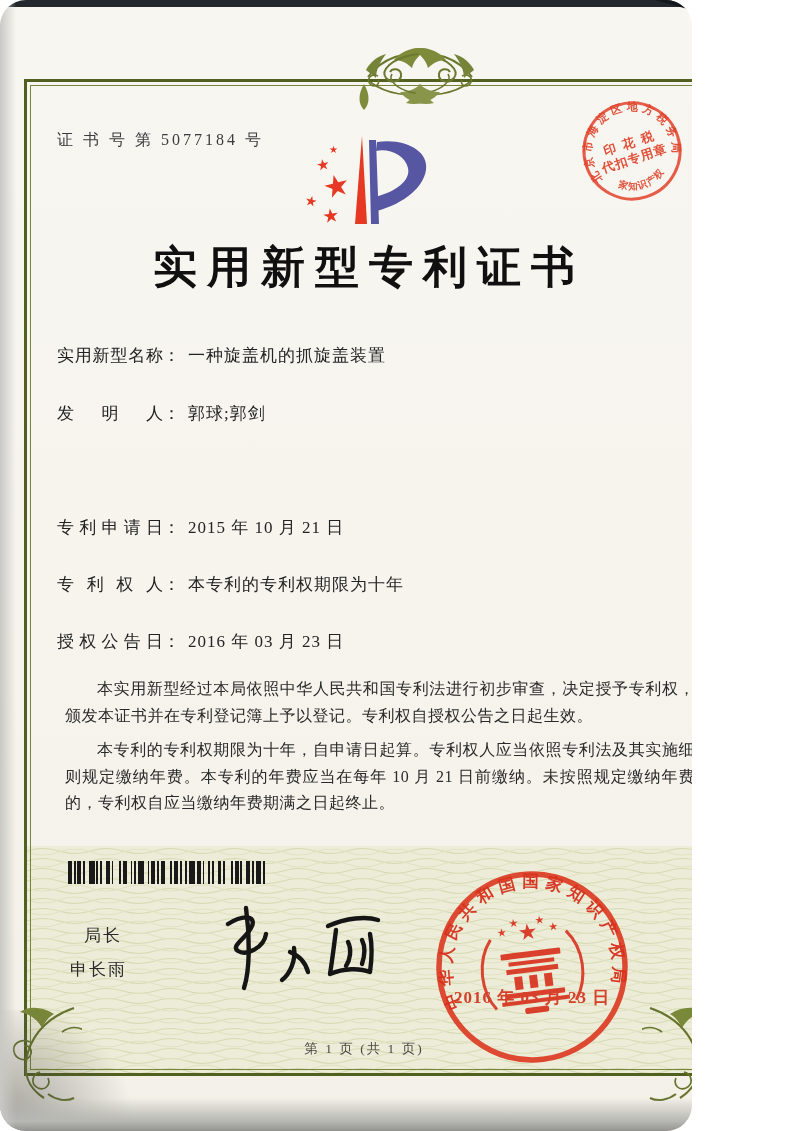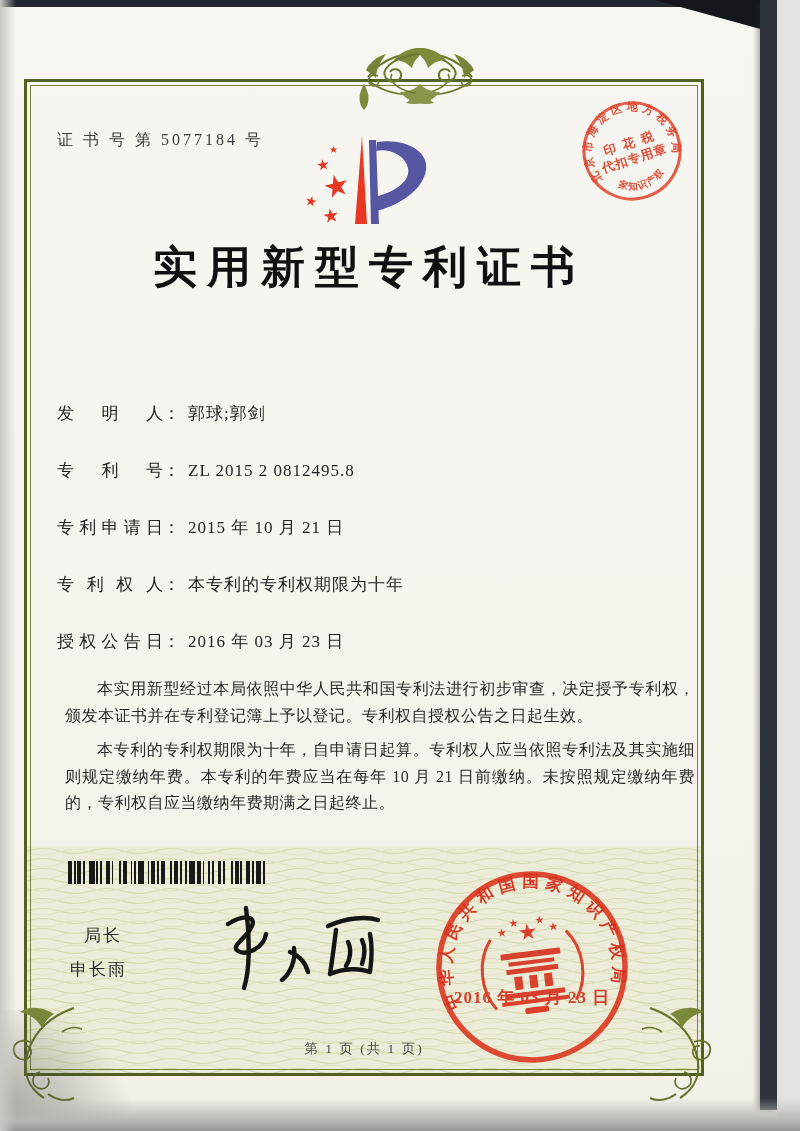--- a/index.html
+++ b/index.html
@@ -1,18 +1,18 @@
 <!DOCTYPE html>
 <html><head>
 <meta charset="utf-8">
 <style>
   html,body{margin:0;padding:0;}
-  .stage{position:relative;width:800px;height:1131px;overflow:hidden;
+  .stage{position:relative;width:692px;height:1131px;overflow:hidden;
     background:linear-gradient(180deg,#f8f6f1 0%,#f6f4ed 55%,#f2f0e7 100%);
-    font-family:"Liberation Serif","DejaVu Serif",serif;color:#1d1d1d;}
+    font-family:"Liberation Serif","DejaVu Serif",serif;color:#1d1d1d;border-radius:26px;}
   .abs{position:absolute;}
   
   .border-box{left:24px;top:79px;width:680px;height:997px;border:3px solid #51601e;z-index:3;box-sizing:border-box;}
   .border-box::after{content:"";position:absolute;inset:3px;border:1px solid #76843c;}
   
   .waveband{left:27px;top:846px;z-index:1;}
   
   .cert-no{left:57px;top:130px;font-size:16px;letter-spacing:3px;color:#3c3c3c;z-index:4;}
   
   .title{left:24px;top:238px;width:680px;text-align:center;font-size:44px;font-weight:700;
@@ -137,25 +137,25 @@
     </text>
     <text font-size="9.5" font-weight="700" fill="rgba(222,64,40,.9)" letter-spacing="1">
       <textPath href="#taxBot" startOffset="50%" text-anchor="middle">国家知识产权局</textPath>
     </text>
     <text x="0" y="-4" text-anchor="middle" font-size="12.5" font-weight="700" fill="rgba(222,64,40,.92)" letter-spacing="2">印 花 税</text>
     <text x="0" y="12" text-anchor="middle" font-size="12.5" font-weight="700" fill="rgba(222,64,40,.92)" letter-spacing="1">代扣专用章</text>
   </svg>
 
   <div class="abs title">实用新型专利证书</div>
 
+  <div class="abs field" style="top:344px">
+    <span class="flabel">实用新型名称</span><span class="fcolon">：</span><span class="fvalue">一种旋盖机的抓旋盖装置</span>
+  </div>
   <div class="abs field" style="top:402px">
     <span class="flabel">发明人</span><span class="fcolon">：</span><span class="fvalue">郭球;郭剑</span>
-  </div>
-  <div class="abs field" style="top:459px">
-    <span class="flabel">专利号</span><span class="fcolon">：</span><span class="fvalue">ZL 2015 2 0812495.8</span>
   </div>
   <div class="abs field" style="top:516px">
     <span class="flabel">专利申请日</span><span class="fcolon">：</span><span class="fvalue">2015 年 10 月 21 日</span>
   </div>
   <div class="abs field" style="top:573px">
     <span class="flabel">专利权人</span><span class="fcolon">：</span><span class="fvalue">本专利的专利权期限为十年</span>
   </div>
   <div class="abs field" style="top:630px">
     <span class="flabel">授权公告日</span><span class="fcolon">：</span><span class="fvalue">2016 年 03 月 23 日</span>
   </div>

